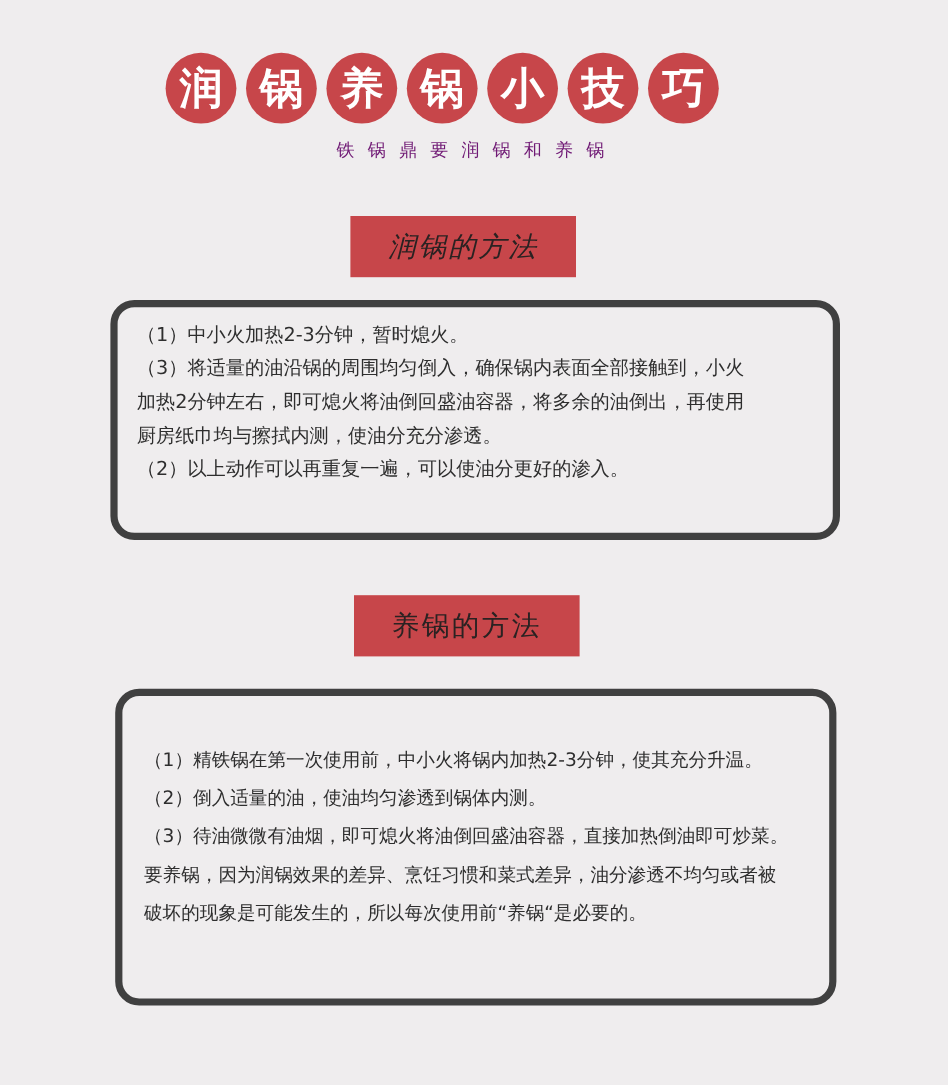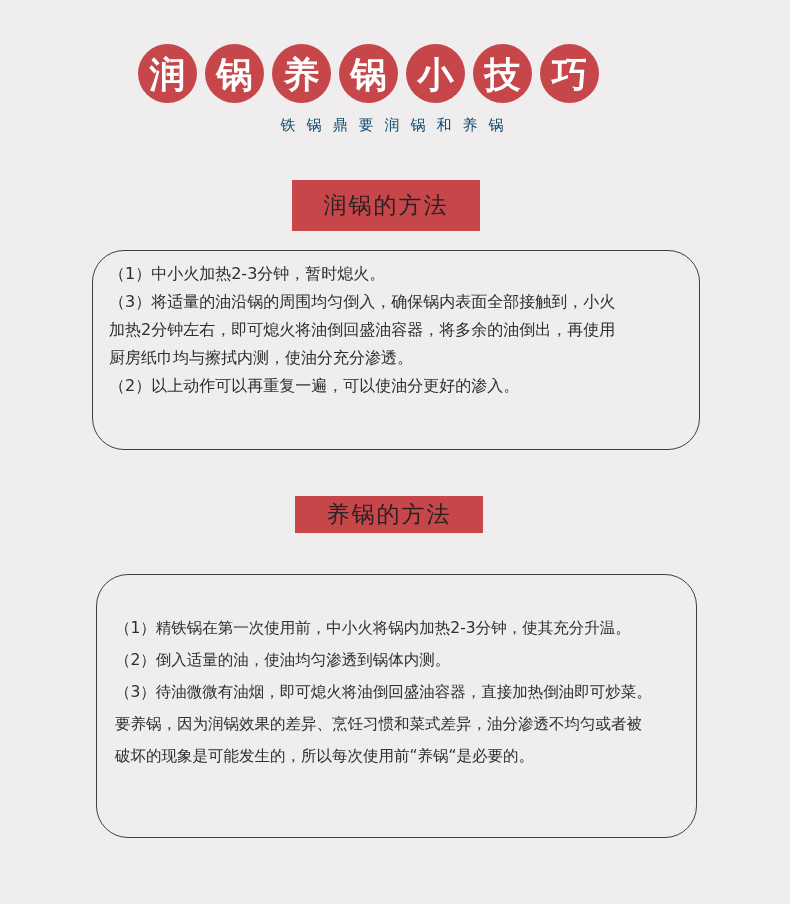--- a/index.html
+++ b/index.html
@@ -22,41 +22,41 @@
       font-family: "DejaVu Serif", "Liberation Serif", serif;
       font-weight: bold;
       font-size: 36px;
       display: flex; align-items: center; justify-content: center;
       line-height: 1;
     }
     .subtitle {
       position: absolute; top: 116px; left: 0; width: 790px;
       text-align: center;
       font-size: 15px;
-      color: #0c4a6e;
+      color: #701a75;
       letter-spacing: 11px;
       padding-left: 5px;
     }
 
     .section-tag {
       position: absolute;
       background: #c7464a;
       color: #2a2222;
       display: flex; align-items: center; justify-content: center;
       font-family: "DejaVu Serif", "Liberation Serif", serif;
       font-size: 23px;
       letter-spacing: 2px;
     }
-    .tag1 { top: 180px; left: 292px; width: 188px; height: 51px; }
-    .tag2 { top: 496px; left: 295px; width: 188px; height: 37px; }
+    .tag1 { top: 180px; left: 292px; width: 188px; height: 51px; font-style: italic; }
+    .tag2 { top: 496px; left: 295px; width: 188px; height: 51px; }
 
     .box {
       position: absolute;
-      border: 1px solid #404040;
-      border-radius: 32px;
+      border: 6px solid #404040;
+      border-radius: 20px;
       color: #2e2e2e;
       font-size: 16px;
     }
     .box1 { top: 250px; left: 92px; width: 608px; height: 200px; padding: 9px 16px 0 16px; }
     .box2 { top: 574px; left: 96px; width: 601px; height: 264px; padding: 37px 18px 0 18px; }
 
     .box1 p { line-height: 28px; white-space: nowrap; }
     .box2 p { line-height: 32px; white-space: nowrap; font-size: 15.5px; }
   </style>
 </head>

